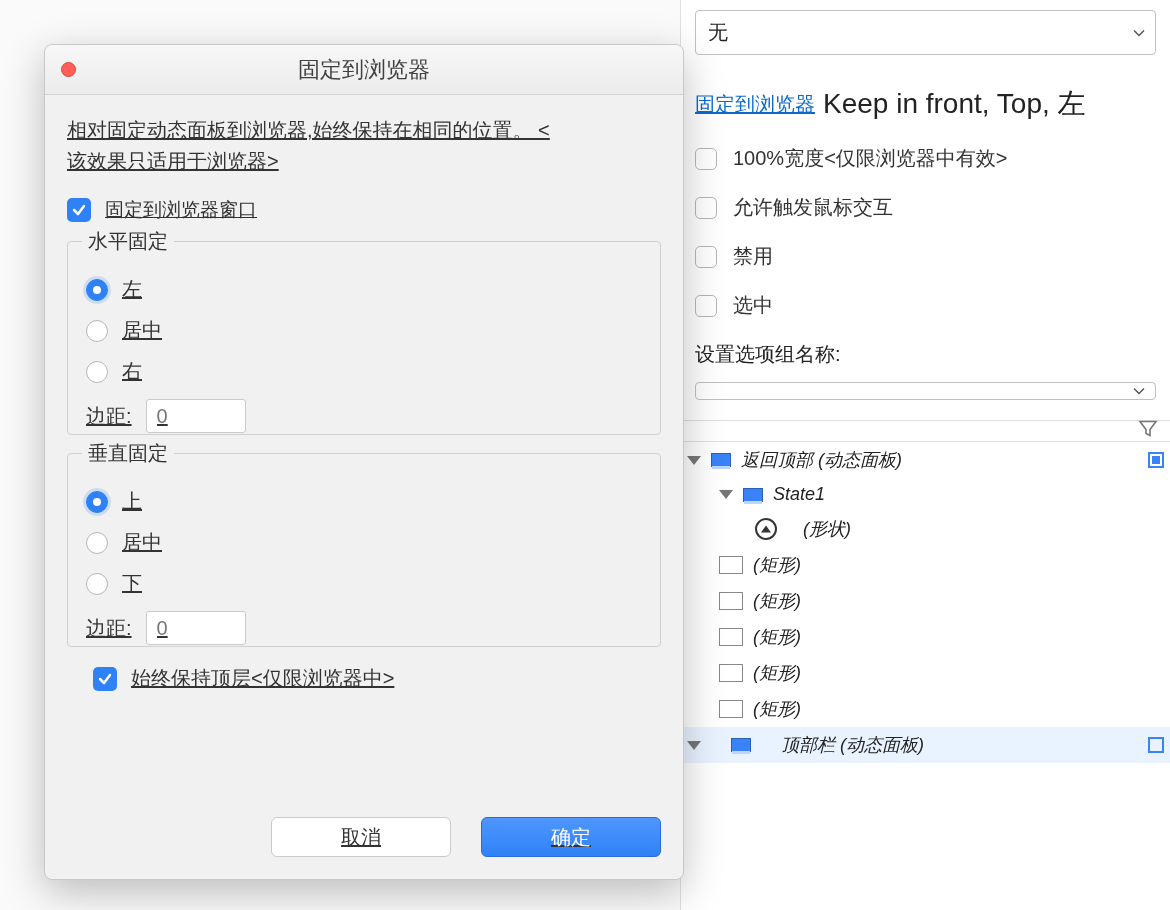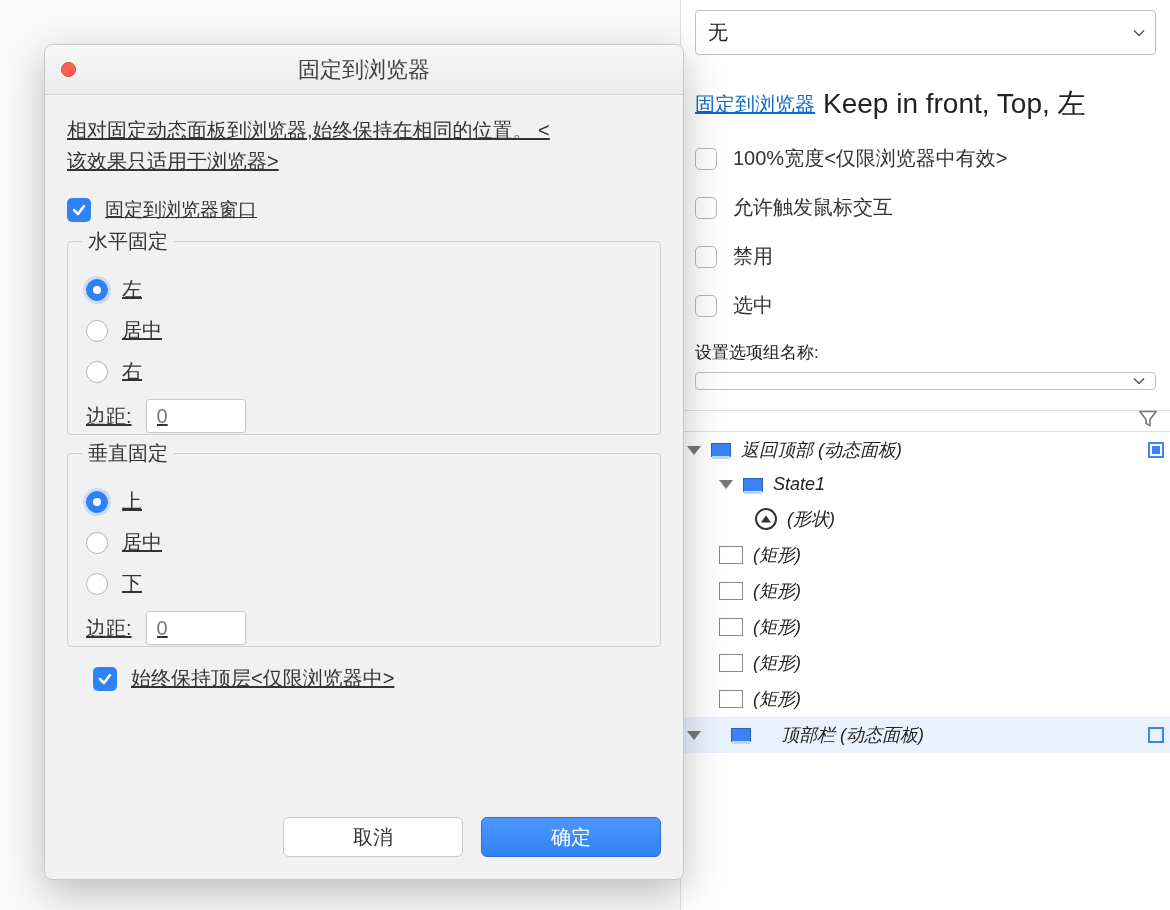--- a/index.html
+++ b/index.html
@@ -57,21 +57,21 @@
     .right-row { display:flex; align-items:center; margin: 22px 0; }
     .right-row .cb {
       width: 22px; height: 22px;
       border: 1px solid #b6b6b6;
       border-radius: 5px;
       margin-right: 16px;
       display:inline-block;
       background:#fff;
     }
     .right-row .lbl { font-size: 20px; }
-    .section-label { font-size: 17px; color:#222; margin: 16px 0 8px; }
+    .section-label { font-size: 20px; color:#222; margin: 16px 0 14px; }
 
     
     .overview-header {
       display:flex; align-items:center;
       padding: 10px 12px 10px 12px;
       background:#fff;
       border-top:1px solid #e0e0e0;
       border-bottom:1px solid #e0e0e0;
       margin-top: 20px;
       position: relative;
@@ -146,21 +146,21 @@
     .indicator {
       position:absolute; right:6px; top:50%; transform:translateY(-50%);
       width:16px; height:16px; border:2px solid #3a82f7;
       display:inline-block;
     }
     .indicator.filled::after{
       content:""; position:absolute; inset:2px; background:#3a82f7;
     }
     .indent0 { padding-left: 6px; }
     .indent1 { padding-left: 38px; text-align: right; }
-    .indent2 { padding-left: 70px; }
+    .indent2 { padding-left: 70px; gap: 16px; }
     .indent-shape { padding-left: 34px; }
 
     
     .modal {
       position: absolute;
       left: 44px; top: 44px;
       width: 640px;
       height: 836px;
       border: 1px solid #c8c8c8;
       border-radius: 8px;
@@ -252,22 +252,23 @@
       background:#fff;
     }
 
     .cb-inline {
       display:flex; align-items:center;
       margin: 14px 0 0 26px;
     }
     .cb-inline .cblabel { font-size:20px; }
 
     .modal-footer {
-      display:flex; justify-content:flex-end; gap:18px;
+      display:flex; justify-content:flex-end; gap:30px;
       padding: 0 22px 22px 22px;
+      text-decoration: underline;
     }
     .btn {
       min-width: 180px; height: 40px;
       border-radius: 6px;
       font-size: 20px;
       display:inline-flex; align-items:center; justify-content:center;
       cursor:pointer;
     }
     .btn-default {
       background:#fff; border:1px solid #c9c9c9; color:#333;

